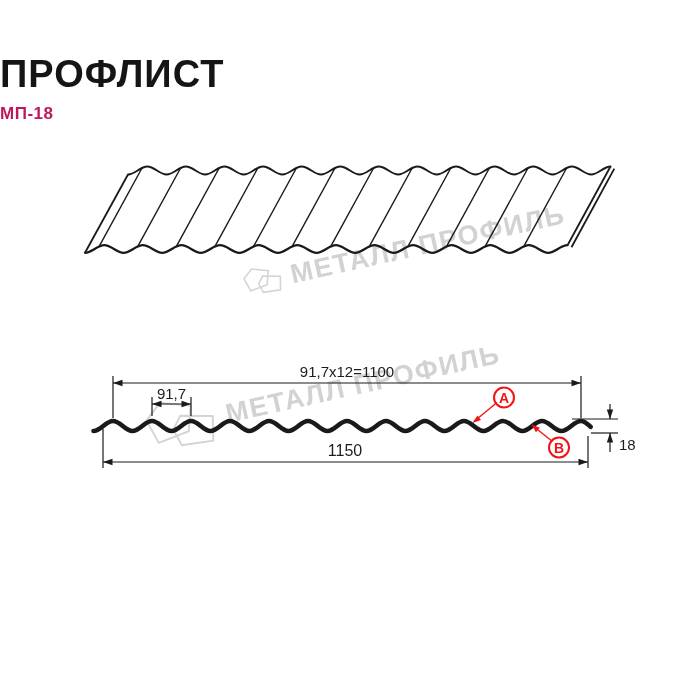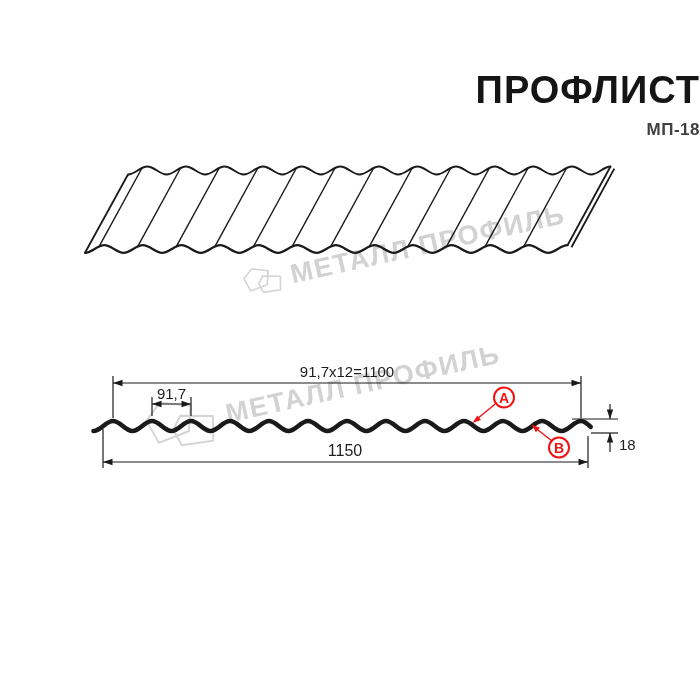--- a/index.html
+++ b/index.html
@@ -4,27 +4,27 @@
 <style>
   html,body{margin:0;padding:0;}
   body{
     width:700px;height:700px;background:#ffffff;
     font-family:"Liberation Sans", sans-serif;
     overflow:hidden;
   }
   .canvas{position:relative;width:700px;height:700px;background:#fff;}
 
   
-  .hdr{position:absolute;top:68px;left:0;width:700px;text-align:right;z-index:3;}
+  .hdr{position:absolute;top:52px;left:0;width:700px;text-align:left;z-index:3;}
   .hdr h1{
     margin:0;font-size:38px;line-height:44px;font-weight:700;
     letter-spacing:1px;color:#151515;
   }
   .hdr .sub{
-    margin-top:8px;font-size:17px;font-weight:600;letter-spacing:.5px;color:#404040;
+    margin-top:8px;font-size:17px;font-weight:600;letter-spacing:.5px;color:#be185d;
   }
 
   
   .wm{
     position:absolute;display:flex;align-items:center;gap:8px;
     color:#d2d2d2;z-index:1;white-space:nowrap;pointer-events:none;
   }
   .wm .wm-text{font-size:27px;font-weight:700;letter-spacing:1.5px;}
   .wm svg{flex:0 0 auto;}
   .wm1{left:244px;top:268px;transform:rotate(-12.5deg);transform-origin:0 50%;}

